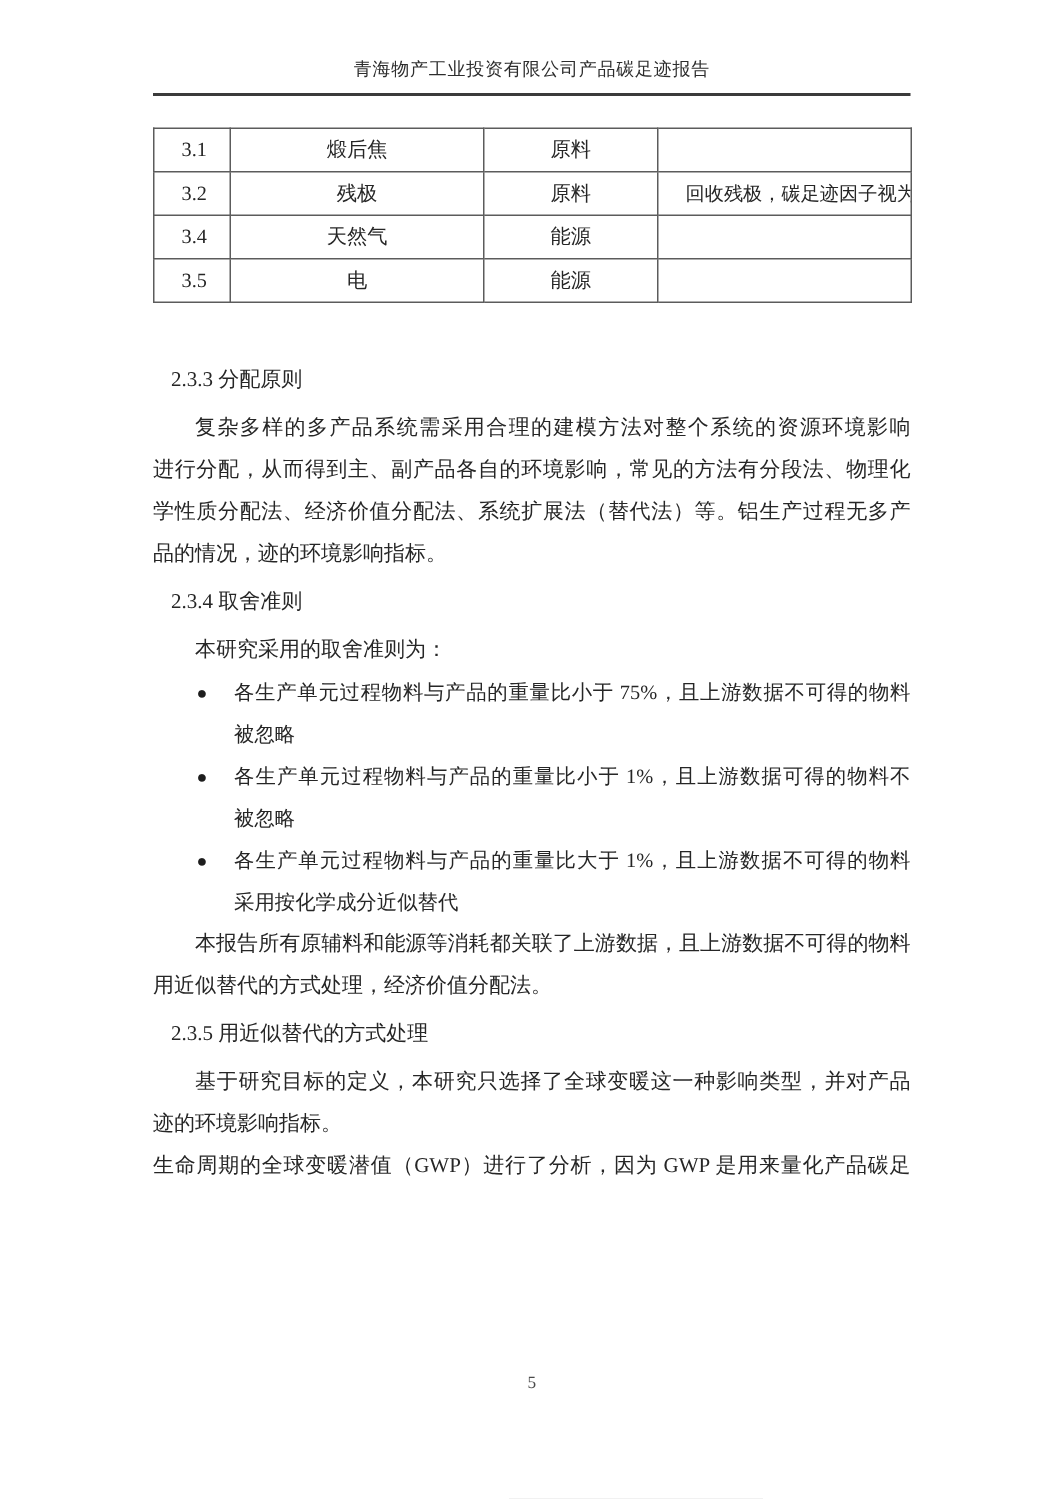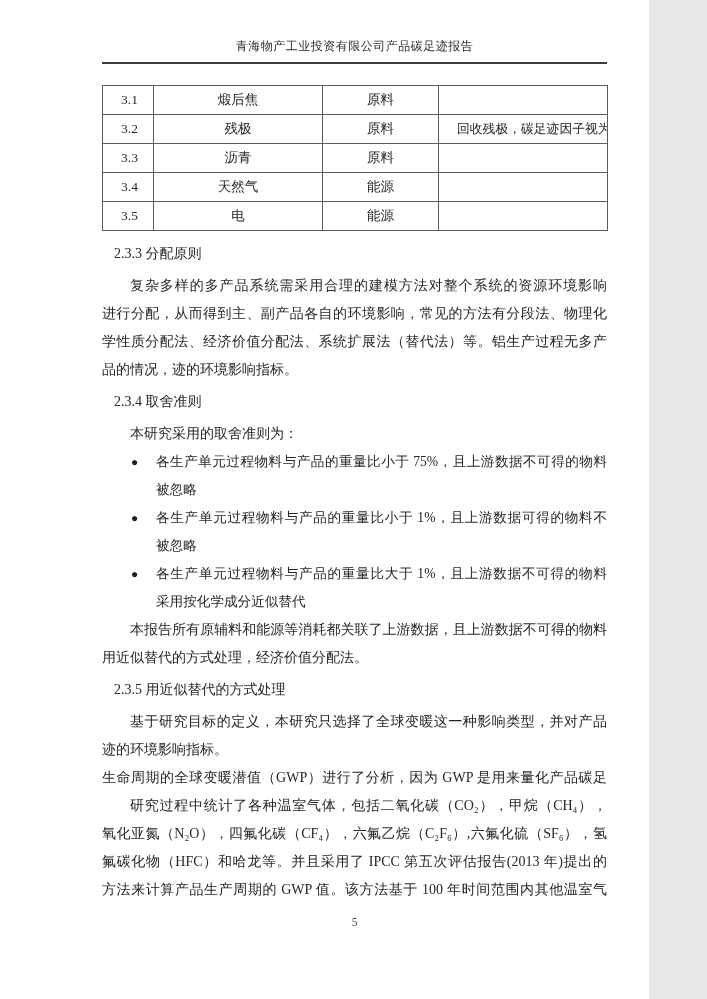--- a/index.html
+++ b/index.html
@@ -1,18 +1,18 @@
 <!DOCTYPE html>
 <html lang="zh"><head>
 <meta charset="utf-8">
 <style>
   html, body { margin: 0; padding: 0; background: #e8e8e8; }
   .page {
     position: relative;
-    width: 649px;
+    width: 707px;
     height: 999px;
     background: #ffffff;
     overflow: hidden;
     font-family: "Liberation Serif", "DejaVu Serif", serif;
     color: #262626;
   }
 
   
   .hdr {
     position: absolute;
@@ -119,26 +119,20 @@
           <td>原料</td>
           <td class="c-note"></td>
         </tr>
         <tr>
           <td>3.2</td>
           <td>残极</td>
           <td>原料</td>
           <td class="c-note">回收残极，碳足迹因子视为0</td>
         </tr>
         <tr>
-          <td>3.3</td>
-          <td>沥青</td>
-          <td>原料</td>
-          <td class="c-note"></td>
-        </tr>
-        <tr>
           <td>3.4</td>
           <td>天然气</td>
           <td>能源</td>
           <td class="c-note"></td>
         </tr>
         <tr>
           <td>3.5</td>
           <td>电</td>
           <td>能源</td>
           <td class="c-note"></td>
@@ -176,25 +170,19 @@
       <div class="blk-paragraph">
         <div class="line indent">本报告所有原辅料和能源等消耗都关联了上游数据，且上游数据不可得的物料</div>
         <div class="line endline">用近似替代的方式处理，经济价值分配法。</div>
       </div>
       <div class="blk-heading">2.3.5 用近似替代的方式处理</div>
       <div class="blk-paragraph">
         <div class="line indent">基于研究目标的定义，本研究只选择了全球变暖这一种影响类型，并对产品</div>
         <div class="line endline">迹的环境影响指标。</div>
         <div class="line">生命周期的全球变暖潜值（GWP）进行了分析，因为 GWP 是用来量化产品碳足</div>
       </div>
-      <div class="blk-paragraph">
-        <div class="line indent">研究过程中统计了各种温室气体，包括二氧化碳（CO₂），甲烷（CH₄），</div>
-        <div class="line">氧化亚氮（N₂O），四氟化碳（CF₄），六氟乙烷（C₂F₆）,六氟化硫（SF₆），氢</div>
-        <div class="line">氟碳化物（HFC）和哈龙等。并且采用了 IPCC 第五次评估报告(2013 年)提出的</div>
-        <div class="line">方法来计算产品生产周期的 GWP 值。该方法基于 100 年时间范围内其他温室气</div>
-      </div>
     </div>
 
   <div class="ftr">
     <span>5</span>
   </div>
 
 </div>
 
 </body></html>

